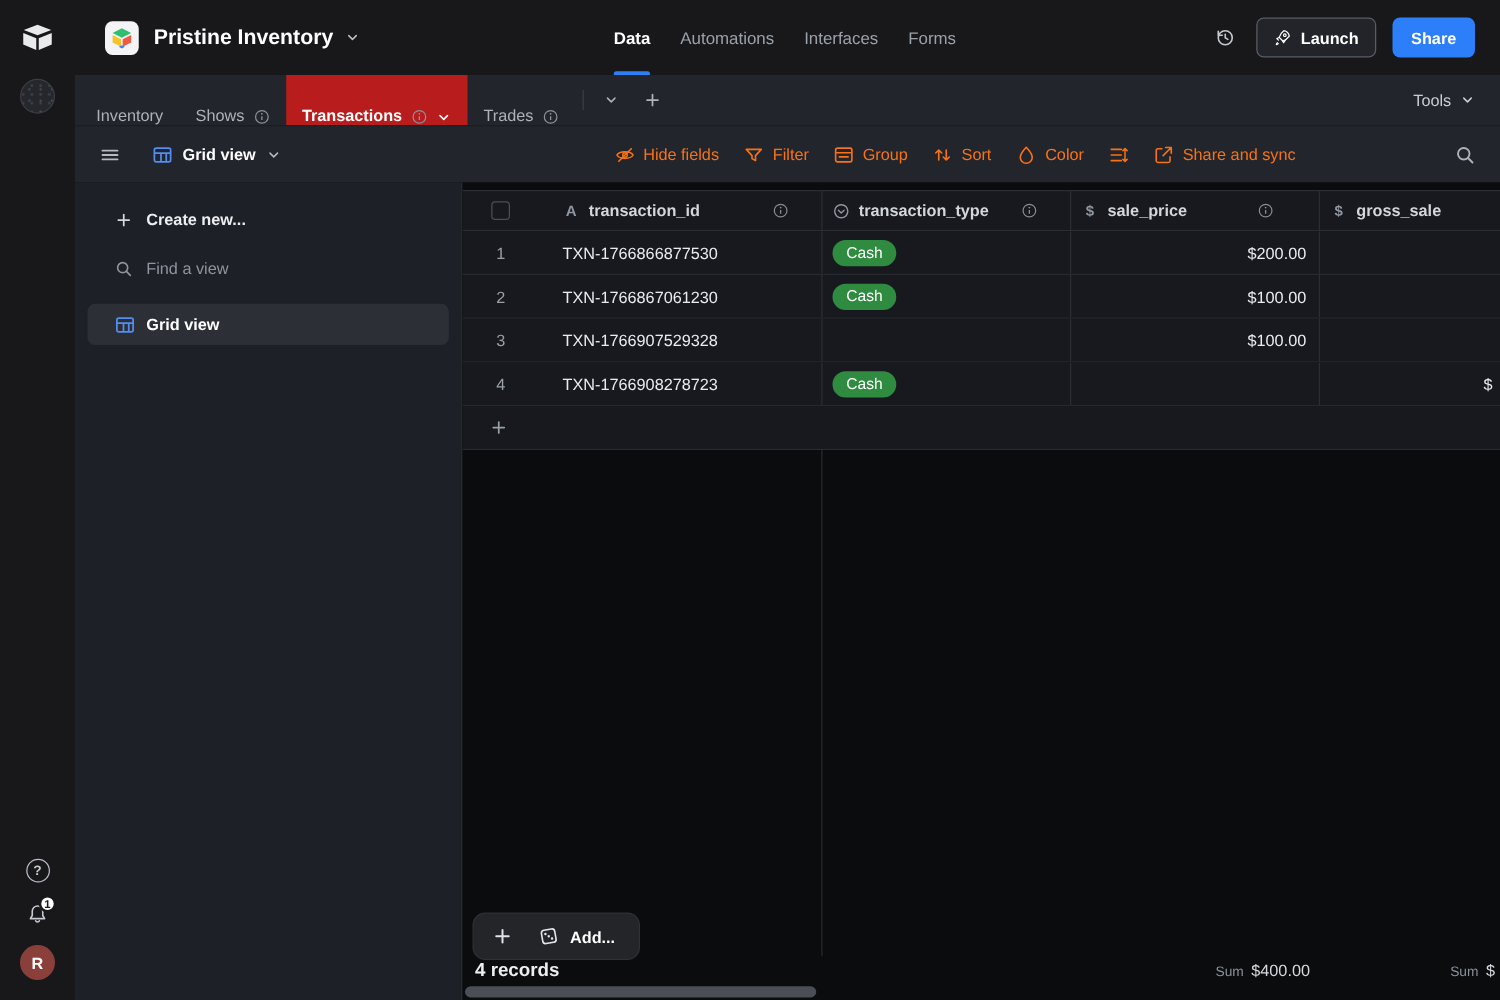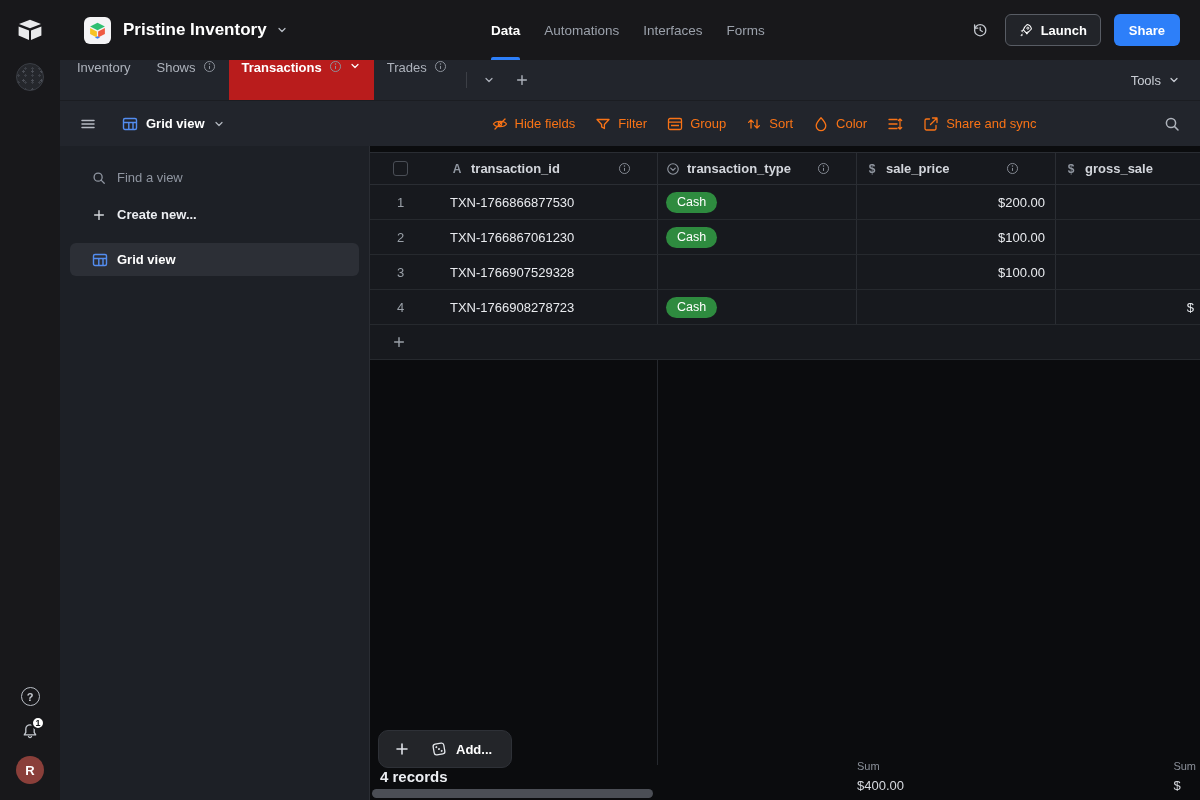--- a/index.html
+++ b/index.html
@@ -33,21 +33,21 @@
   .rail-bottom { position:absolute; bottom:16px; left:0; width:60px; display:flex; flex-direction:column; align-items:center; gap:17px; }
   .help-circ { width:19px; height:19px; border-radius:50%; border:1.5px solid #b9bec6; color:#c6cad1; font-size:11px; font-weight:700; display:flex; align-items:center; justify-content:center; cursor:pointer; }
   .bell-wrap { position:relative; color:#c6cad1; cursor:pointer; }
   .bell-badge { position:absolute; top:-7px; right:-7px; min-width:14px; height:14px; border-radius:7px; background:#fff; color:#16181c; font-size:9px; font-weight:700; display:flex; align-items:center; justify-content:center; border:2px solid #18181b; }
   .rail-avatar { width:28px; height:28px; border-radius:50%; background:#8a3f3a; color:#fff; font-size:13px; font-weight:700; display:flex; align-items:center; justify-content:center; cursor:pointer; }
 
   
   .content { position:absolute; left:60px; top:60px; right:0; bottom:0; display:flex; flex-direction:column; }
 
   .tabbar { height:40px; background:#22252c; display:flex; align-items:stretch; padding-left:4px; flex:none; }
-  .tab { display:flex; align-items:flex-start; gap:7px; padding:0 13px; color:#adb2bb; cursor:pointer; white-space:nowrap; }
+  .tab { display:flex; align-items:flex-end; gap:7px; padding:0 13px; color:#adb2bb; cursor:pointer; white-space:nowrap; }
   .tab .ic13 { color:#8d929b; }
   .tab.active { background:#b91c1c; color:#fff; font-weight:700; }
   .tab-divider { width:1px; height:16px; background:#3c3f46; align-self:center; margin:0 6px; }
   .tab-iconbtn { display:flex; align-items:center; padding:0 10px; color:#adb2bb; cursor:pointer; }
   .tools-btn { margin-left:auto; display:flex; align-items:center; gap:7px; padding:0 20px; color:#c9cdd4; cursor:pointer; }
 
   .toolbar { height:46px; background:#22252c; border-top:1px solid #1b1d22; display:flex; align-items:center; padding:0 16px; flex:none; }
   .tb-btn { display:flex; align-items:center; gap:7px; color:#f97316; font-size:13px; padding:6px 9px; border-radius:6px; cursor:pointer; white-space:nowrap; background:none; border:none; font-family:inherit; }
   .view-switch { display:flex; align-items:center; gap:8px; color:#fff; font-weight:700; font-size:13px; margin-left:22px; cursor:pointer; }
   .view-switch .grid-ic { color:#538df0; }
@@ -89,21 +89,21 @@
   .plusrow { color:#9aa0a8; margin-left:22px; cursor:pointer; }
   .frozen-line { position:absolute; left:287px; top:214px; bottom:35px; width:1px; background:#26292e; }
 
   .add-pill { position:absolute; left:8px; bottom:32px; height:38px; background:#232529; border:1px solid #2e3137; border-radius:10px; display:flex; align-items:center; overflow:hidden; }
   .pill-plus { width:46px; height:100%; display:flex; align-items:center; justify-content:center; color:#dfe2e7; cursor:pointer; }
   .pill-add { height:100%; display:flex; align-items:center; gap:9px; padding:0 19px 0 6px; color:#fff; font-weight:700; cursor:pointer; }
   .pill-add .ic { color:#e3e6ea; }
 
   .statusbar { position:absolute; left:0; right:0; bottom:13px; height:22px; display:flex; align-items:center; }
   .records { margin-left:10px; font-size:15px; font-weight:700; color:#eceef2; }
-  .sumcell { position:absolute; display:flex; align-items:baseline; gap:6px; cursor:pointer;flex-direction:column; }
+  .sumcell { position:absolute; display:flex; align-items:baseline; gap:6px; cursor:pointer; }
   .sumcell .sl { font-size:11px; color:#8b9099; }
   .sumcell .sv { font-size:13px; color:#d6d9de; }
   .sum-price { left:487px; width:191px; justify-content:flex-end; }
   .sum-gross { right:4px; }
   .hscroll { position:absolute; left:2px; bottom:2px; width:281px; height:9px; border-radius:5px; background:#4b4e55; cursor:pointer; }
 </style>
 </head>
 <body>
 
 <svg width="0" height="0" style="position:absolute" aria-hidden="true">
@@ -360,31 +360,31 @@
       <button class="icon-btn tb-search">
           <svg class="ic">
             <use href="#i-search"></use>
           </svg>
         </button>
     </div>
 
     <div class="workarea">
 
       <aside class="sidebar">
+        <div class="sb-row sb-create">
+          <svg class="ic ic14">
+              <use href="#i-plus"></use>
+            </svg>
+          <span>Create new...</span>
+        </div>
         <div class="sb-row sb-find">
           <svg class="ic ic14">
               <use href="#i-search"></use>
             </svg>
           <span>Find a view</span>
-        </div>
-        <div class="sb-row sb-create">
-          <svg class="ic ic14">
-              <use href="#i-plus"></use>
-            </svg>
-          <span>Create new...</span>
         </div>
         <div class="view-item">
           <svg class="ic grid-ic">
               <use href="#i-grid"></use>
             </svg>
           <span>Grid view</span>
         </div>
       </aside>
 
       <div class="gridarea">

